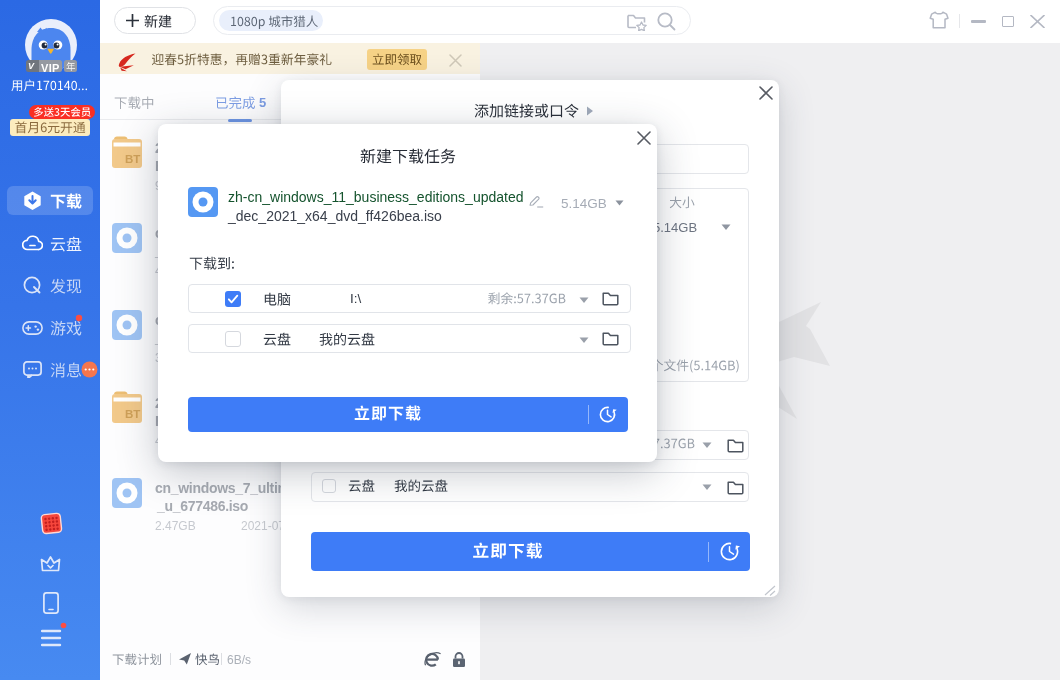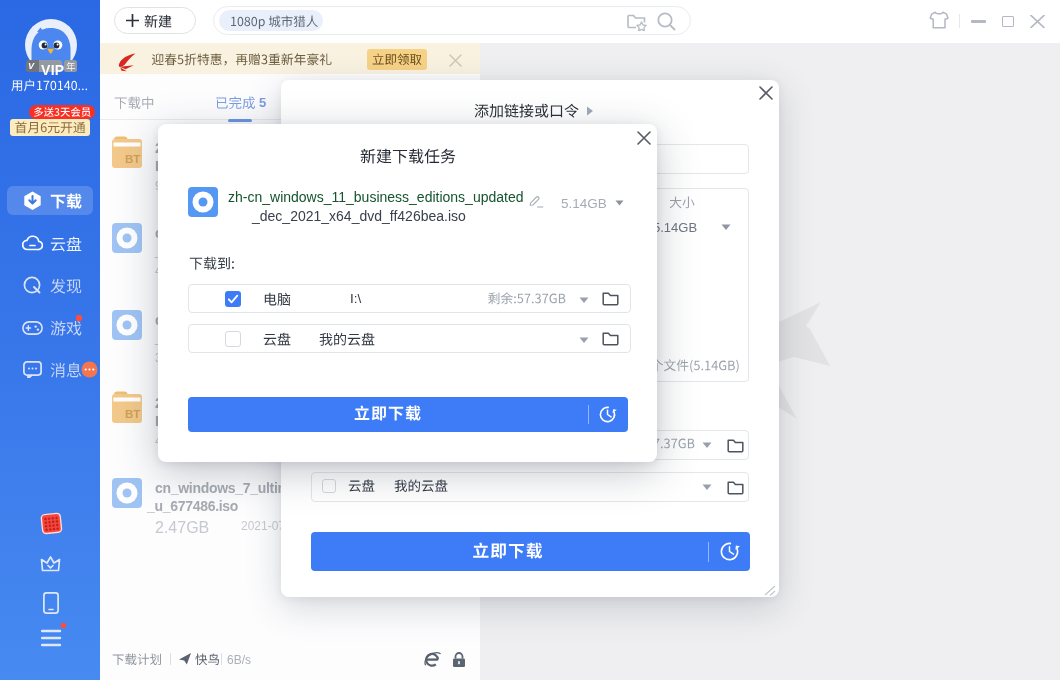--- a/index.html
+++ b/index.html
@@ -99,22 +99,22 @@
 <div style="position:absolute;left:155px;top:395px;font-size:14px;color:#a7abb2;white-space:pre;font-weight:bold;letter-spacing:-0.3px;">2022_new_year_collection</div>
 <div style="position:absolute;left:155px;top:413px;font-size:14px;color:#a7abb2;white-space:pre;font-weight:bold;letter-spacing:-0.3px;">FULL_pack_torrents</div>
 <div style="position:absolute;left:155px;top:434px;font-size:12px;color:#c6c9cf;white-space:pre;">4.25GB</div>
 <div style="position:absolute;left:241px;top:434px;font-size:12px;color:#c6c9cf;white-space:pre;">2021-07-28 09:41</div>
 <svg style="position:absolute;left:112px;top:478px;" width="30" height="30" viewBox="0 0 30 30">
     <rect width="30" height="30" rx="4" fill="#9fc4f4"></rect>
     <circle cx="15.0" cy="15.0" r="10.5" fill="#fff"></circle>
     <circle cx="15.0" cy="15.0" r="4.5" fill="#9fc4f4"></circle>
   </svg>
 <div style="position:absolute;left:155px;top:480px;font-size:14px;color:#a7abb2;white-space:pre;font-weight:bold;letter-spacing:-0.3px;">cn_windows_7_ultimate_with_sp1_x64_dvd</div>
-<div style="position:absolute;left:147px;top:498px;font-size:14px;color:#a7abb2;white-space:pre;font-weight:bold;letter-spacing:-0.3px;">_u_677486.iso</div>
-<div style="position:absolute;left:155px;top:519px;font-size:16px;color:#c6c9cf;white-space:pre;">2.47GB</div>
+<div style="position:absolute;left:157px;top:498px;font-size:14px;color:#a7abb2;white-space:pre;font-weight:bold;letter-spacing:-0.3px;">_u_677486.iso</div>
+<div style="position:absolute;left:155px;top:519px;font-size:12px;color:#c6c9cf;white-space:pre;">2.47GB</div>
 <div style="position:absolute;left:241px;top:519px;font-size:12px;color:#c6c9cf;white-space:pre;">2021-07-26 14:30</div>
 <svg style="position:absolute;left:112.0px;top:652.1px;overflow:visible" width="52" height="16" viewBox="0 -11.88 52 15.62">
     <path d="M0.7 -9.6V-8.6H5.5V1.0H6.5V-5.6C7.9 -4.9 9.6 -3.8 10.5 -3.1L11.2 -4.0C10.2 -4.7 8.2 -5.9 6.7 -6.6L6.5 -6.4V-8.6H11.8V-9.6Z M21.7 -9.8C22.3 -9.3 22.9 -8.6 23.2 -8.2L23.9 -8.7C23.6 -9.1 23.0 -9.8 22.4 -10.2ZM23.0 -6.3C22.7 -5.1 22.2 -3.9 21.6 -2.9C21.4 -4.0 21.2 -5.4 21.1 -6.9H24.4V-7.7H21.1C21.0 -8.6 21.0 -9.5 21.0 -10.5H20.1C20.1 -9.5 20.1 -8.6 20.2 -7.7H17.1V-8.8H19.3V-9.5H17.1V-10.5H16.2V-9.5H13.8V-8.8H16.2V-7.7H13.2V-6.9H20.2C20.3 -4.9 20.6 -3.2 21.0 -1.8C20.3 -0.9 19.6 -0.2 18.8 0.4C19.1 0.6 19.3 0.8 19.5 1.0C20.2 0.5 20.8 -0.1 21.3 -0.8C21.8 0.3 22.4 0.9 23.2 0.9C24.1 0.9 24.4 0.3 24.5 -1.6C24.3 -1.6 24.0 -1.8 23.8 -2.0C23.7 -0.6 23.6 -0.0 23.3 -0.0C22.8 -0.0 22.3 -0.6 21.9 -1.7C22.8 -3.0 23.4 -4.5 23.8 -6.0ZM13.3 -1.2 13.4 -0.3 16.7 -0.6V1.0H17.5V-0.7L19.8 -0.9V-1.7L17.5 -1.5V-2.7H19.5V-3.5H17.5V-4.5H16.7V-3.5H14.9C15.2 -3.9 15.5 -4.4 15.7 -4.9H19.8V-5.7H16.1C16.2 -6.0 16.4 -6.3 16.5 -6.6L15.6 -6.9C15.5 -6.5 15.3 -6.1 15.1 -5.7H13.4V-4.9H14.8C14.6 -4.5 14.4 -4.1 14.3 -4.0C14.1 -3.7 13.9 -3.4 13.7 -3.4C13.8 -3.1 14.0 -2.7 14.0 -2.5C14.1 -2.6 14.5 -2.7 15.0 -2.7H16.7V-1.4Z M26.7 -9.7C27.4 -9.1 28.3 -8.2 28.7 -7.7L29.3 -8.4C28.9 -8.9 28.0 -9.7 27.3 -10.3ZM25.6 -6.6V-5.7H27.6V-1.2C27.6 -0.6 27.2 -0.2 26.9 -0.1C27.1 0.1 27.4 0.5 27.4 0.8C27.6 0.5 28.0 0.2 30.4 -1.5C30.3 -1.6 30.1 -2.0 30.1 -2.3L28.5 -1.2V-6.6ZM32.8 -10.5V-6.4H29.6V-5.4H32.8V1.0H33.8V-5.4H37.0V-6.4H33.8V-10.5Z M45.6 -9.1V-2.3H46.5V-9.1ZM48.0 -10.4V-0.2C48.0 0.0 47.9 0.1 47.7 0.1C47.5 0.1 46.8 0.1 46.0 0.1C46.1 0.3 46.2 0.7 46.3 1.0C47.4 1.0 48.0 1.0 48.4 0.8C48.8 0.7 48.9 0.4 48.9 -0.2V-10.4ZM41.4 -9.7C42.0 -9.2 42.8 -8.4 43.1 -7.9L43.8 -8.5C43.5 -9.0 42.6 -9.7 42.0 -10.2ZM43.3 -6.0C42.9 -4.9 42.3 -4.0 41.6 -3.1C41.4 -4.0 41.1 -5.1 41.0 -6.2L44.9 -6.7L44.9 -7.6L40.9 -7.1C40.8 -8.2 40.7 -9.3 40.7 -10.5H39.7C39.8 -9.3 39.8 -8.1 40.0 -7.0L38.0 -6.8L38.0 -5.9L40.1 -6.1C40.3 -4.7 40.5 -3.4 40.9 -2.3C40.1 -1.4 39.1 -0.6 38.0 -0.0C38.2 0.2 38.5 0.5 38.6 0.7C39.6 0.2 40.5 -0.5 41.3 -1.3C41.9 0.1 42.6 1.0 43.5 1.0C44.4 1.0 44.7 0.4 44.9 -1.5C44.6 -1.6 44.3 -1.8 44.1 -2.0C44.0 -0.6 43.9 0.0 43.5 0.0C43.0 0.0 42.5 -0.8 42.0 -2.1C42.9 -3.1 43.6 -4.3 44.2 -5.7Z" fill="#8d939c"></path>
   </svg>
 <div style="position:absolute;left:170px;top:653px;width:1px;height:12px;background:#dcdee2;"></div>
 <svg style="position:absolute;left:178px;top:652px;" width="14" height="14" viewBox="0 0 14 14">
     <path d="M1 7.5 L13 1 L8.8 12.5 L6.2 8.6 Z" fill="#5a626f"></path>
   </svg>
 <svg style="position:absolute;left:195.0px;top:652.1px;overflow:visible" width="27" height="16" viewBox="0 -11.88 27 15.62">
     <path d="M2.1 -10.5V1.0H3.1V-10.5ZM1.0 -8.1C0.9 -7.1 0.7 -5.7 0.4 -4.9L1.1 -4.6C1.4 -5.5 1.7 -7.0 1.7 -8.0ZM3.1 -8.2C3.5 -7.5 3.9 -6.5 4.0 -5.9L4.7 -6.2C4.6 -6.8 4.1 -7.8 3.8 -8.5ZM10.1 -4.8H8.1C8.2 -5.3 8.2 -5.8 8.2 -6.3V-7.6H10.1ZM7.2 -10.5V-8.5H4.8V-7.6H7.2V-6.3C7.2 -5.8 7.2 -5.3 7.2 -4.8H4.1V-3.9H7.1C6.7 -2.3 5.9 -0.8 3.7 0.3C3.9 0.5 4.2 0.9 4.4 1.1C6.5 -0.1 7.4 -1.7 7.9 -3.2C8.6 -1.3 9.7 0.3 11.5 1.0C11.6 0.8 12.0 0.4 12.2 0.2C10.4 -0.5 9.2 -2.0 8.6 -3.9H12.1V-4.8H11.0V-8.5H8.2V-10.5Z M16.6 -7.3C17.5 -6.9 18.6 -6.3 19.2 -5.9L19.7 -6.5C19.1 -6.9 18.0 -7.5 17.1 -7.9ZM13.1 -2.3V-1.5H21.6V-2.3ZM22.0 -9.3H18.6C18.8 -9.6 19.0 -10.0 19.1 -10.4L18.1 -10.6C17.9 -10.2 17.8 -9.7 17.6 -9.3H14.8V-3.8H23.0C22.9 -1.3 22.6 -0.3 22.3 -0.0C22.2 0.1 22.1 0.1 21.9 0.1C21.6 0.1 21.0 0.1 20.4 0.1C20.5 0.3 20.6 0.7 20.6 0.9C21.3 1.0 21.9 1.0 22.2 0.9C22.6 0.9 22.9 0.8 23.1 0.6C23.5 0.1 23.8 -1.1 24.0 -4.2C24.0 -4.4 24.0 -4.7 24.0 -4.7H15.7V-8.4H21.7C21.6 -7.0 21.4 -6.4 21.2 -6.2C21.1 -6.1 21.0 -6.1 20.9 -6.1C20.7 -6.1 20.3 -6.1 19.9 -6.2C20.0 -5.9 20.1 -5.6 20.1 -5.3C20.6 -5.3 21.0 -5.3 21.3 -5.3C21.6 -5.4 21.8 -5.4 22.0 -5.6C22.3 -6.0 22.5 -6.8 22.6 -8.9C22.6 -9.1 22.7 -9.3 22.7 -9.3Z" fill="#5a626f"></path>
@@ -147,21 +147,21 @@
       <circle cx="19.5" cy="26.5" r="2.9" fill="#202a3c"></circle>
       <circle cx="31.5" cy="26.5" r="2.9" fill="#202a3c"></circle>
       <circle cx="20.6" cy="25.4" r="1" fill="#fff"></circle>
       <circle cx="32.6" cy="25.4" r="1" fill="#fff"></circle>
       <path d="M22.3 29.8 h6.8 l-2.5 4.3 q-0.9 1.2-1.8 0 Z" fill="#f6b52b"></path>
     </g>
   </svg>
 <div style="position:absolute;left:26px;top:60px;width:13px;height:12px;background:#70757d;border-radius:2.5px 0 0 2.5px;"></div>
 <div style="position:absolute;left:39px;top:60px;width:23px;height:12px;background:#9599a1;border-radius:0 2.5px 2.5px 0;"></div>
 <div style="position:absolute;left:28px;top:61px;font-size:9px;color:#fff;white-space:pre;font-weight:bold;font-style:italic;">V</div>
-<div style="position:absolute;left:41px;top:61.5px;font-size:14px;color:#fff;white-space:pre;font-weight:bold;letter-spacing:0.3px;">VIP</div>
+<div style="position:absolute;left:41px;top:61.5px;font-size:11px;color:#fff;white-space:pre;font-weight:bold;letter-spacing:0.3px;">VIP</div>
 <div style="position:absolute;left:64px;top:60px;width:13px;height:12px;background:#9599a1;border-radius:2.5px;"></div>
 <svg style="position:absolute;left:65.8px;top:61.0px;overflow:visible" width="12" height="12" viewBox="0 -9.03 12 11.88">
     <path d="M0.5 -2.1V-1.4H4.9V0.8H5.6V-1.4H9.1V-2.1H5.6V-4.0H8.4V-4.7H5.6V-6.1H8.6V-6.8H2.9C3.1 -7.2 3.2 -7.5 3.4 -7.8L2.6 -8.0C2.2 -6.7 1.4 -5.5 0.5 -4.7C0.7 -4.6 1.0 -4.4 1.1 -4.3C1.6 -4.8 2.1 -5.4 2.5 -6.1H4.9V-4.7H2.0V-2.1ZM2.7 -2.1V-4.0H4.9V-2.1Z" fill="#fff"></path>
   </svg>
 <svg style="position:absolute;left:11.0px;top:77.6px;overflow:visible" width="79" height="16" viewBox="0 -11.88 79 15.62">
     <path d="M1.9 -9.6V-5.1C1.9 -3.3 1.8 -1.1 0.4 0.5C0.6 0.6 1.0 0.9 1.1 1.1C2.1 0.0 2.5 -1.4 2.7 -2.8H5.8V0.9H6.8V-2.8H10.2V-0.3C10.2 -0.1 10.1 0.0 9.8 0.0C9.6 0.1 8.7 0.1 7.9 0.0C8.0 0.3 8.1 0.7 8.2 0.9C9.4 0.9 10.1 0.9 10.5 0.8C10.9 0.6 11.1 0.3 11.1 -0.3V-9.6ZM2.8 -8.7H5.8V-6.7H2.8ZM10.2 -8.7V-6.7H6.8V-8.7ZM2.8 -5.8H5.8V-3.7H2.8C2.8 -4.2 2.8 -4.7 2.8 -5.1ZM10.2 -5.8V-3.7H6.8V-5.8Z M15.6 -7.7H22.1V-5.2H15.6L15.6 -5.8ZM18.0 -10.3C18.3 -9.8 18.5 -9.1 18.7 -8.6H14.6V-5.8C14.6 -4.0 14.4 -1.4 12.9 0.5C13.2 0.6 13.6 0.9 13.7 1.1C15.0 -0.4 15.4 -2.5 15.5 -4.3H22.1V-3.5H23.1V-8.6H19.1L19.7 -8.7C19.5 -9.2 19.2 -10.0 18.9 -10.6Z M26.1 0.0H31.1V-1.0H29.3V-9.2H28.4C27.9 -8.9 27.3 -8.7 26.5 -8.5V-7.8H28.1V-1.0H26.1Z M34.4 0.0H35.6C35.8 -3.6 36.1 -5.7 38.3 -8.5V-9.2H32.5V-8.2H37.0C35.2 -5.7 34.6 -3.5 34.4 0.0Z M42.4 0.2C44.1 0.2 45.2 -1.4 45.2 -4.6C45.2 -7.8 44.1 -9.3 42.4 -9.3C40.6 -9.3 39.5 -7.8 39.5 -4.6C39.5 -1.4 40.6 0.2 42.4 0.2ZM42.4 -0.8C41.3 -0.8 40.6 -1.9 40.6 -4.6C40.6 -7.3 41.3 -8.4 42.4 -8.4C43.4 -8.4 44.1 -7.3 44.1 -4.6C44.1 -1.9 43.4 -0.8 42.4 -0.8Z M46.9 0.0H51.9V-1.0H50.1V-9.2H49.2C48.7 -8.9 48.1 -8.7 47.3 -8.5V-7.8H49.0V-1.0H46.9Z M57.0 0.0H58.1V-2.5H59.3V-3.4H58.1V-9.2H56.8L53.0 -3.3V-2.5H57.0ZM57.0 -3.4H54.2L56.3 -6.6C56.5 -7.0 56.8 -7.5 57.0 -7.9H57.1C57.0 -7.5 57.0 -6.7 57.0 -6.2Z M63.2 0.2C64.9 0.2 66.0 -1.4 66.0 -4.6C66.0 -7.8 64.9 -9.3 63.2 -9.3C61.4 -9.3 60.3 -7.8 60.3 -4.6C60.3 -1.4 61.4 0.2 63.2 0.2ZM63.2 -0.8C62.1 -0.8 61.4 -1.9 61.4 -4.6C61.4 -7.3 62.1 -8.4 63.2 -8.4C64.2 -8.4 64.9 -7.3 64.9 -4.6C64.9 -1.9 64.2 -0.8 63.2 -0.8Z M68.4 0.2C68.8 0.2 69.2 -0.2 69.2 -0.7C69.2 -1.2 68.8 -1.6 68.4 -1.6C67.9 -1.6 67.5 -1.2 67.5 -0.7C67.5 -0.2 67.9 0.2 68.4 0.2Z M71.8 0.2C72.3 0.2 72.7 -0.2 72.7 -0.7C72.7 -1.2 72.3 -1.6 71.8 -1.6C71.4 -1.6 71.0 -1.2 71.0 -0.7C71.0 -0.2 71.4 0.2 71.8 0.2Z M75.3 0.2C75.8 0.2 76.1 -0.2 76.1 -0.7C76.1 -1.2 75.8 -1.6 75.3 -1.6C74.8 -1.6 74.5 -1.2 74.5 -0.7C74.5 -0.2 74.8 0.2 75.3 0.2Z" fill="#ffffff"></path>
   </svg>
 <div style="position:absolute;left:29px;top:105px;width:66px;height:14px;background:#fa2f23;border-radius:7px;"></div>
 <svg style="position:absolute;left:31px;top:117px;" width="10" height="7" viewBox="0 0 10 7">
     <path d="M2 0 L10 0 5 6 Z" fill="#fa2f23"></path>
@@ -325,21 +325,21 @@
   </svg>
 <svg style="position:absolute;left:359.5px;top:146.8px;overflow:visible" width="98" height="20" viewBox="0 -15.20 98 20.00">
     <path d="M5.8 -3.4C6.2 -2.6 6.8 -1.5 7.1 -0.8L7.9 -1.3C7.7 -2.0 7.1 -3.0 6.6 -3.8ZM2.2 -3.8C1.8 -2.8 1.3 -1.8 0.7 -1.1C0.9 -0.9 1.3 -0.6 1.5 -0.5C2.1 -1.2 2.8 -2.4 3.1 -3.5ZM8.8 -11.9V-6.4C8.8 -4.3 8.7 -1.5 7.4 0.4C7.6 0.5 8.1 0.9 8.3 1.1C9.8 -0.9 10.0 -4.1 10.0 -6.4V-6.9H12.4V1.2H13.6V-6.9H15.3V-8.0H10.0V-11.1C11.7 -11.4 13.5 -11.8 14.8 -12.3L13.9 -13.2C12.7 -12.7 10.6 -12.2 8.8 -11.9ZM3.4 -13.2C3.7 -12.8 3.9 -12.2 4.1 -11.8H1.0V-10.8H8.0V-11.8H5.4C5.2 -12.3 4.8 -13.0 4.5 -13.5ZM6.0 -10.7C5.8 -9.9 5.5 -8.8 5.2 -8.1H0.7V-7.1H4.0V-5.4H0.8V-4.4H4.0V-0.3C4.0 -0.1 4.0 -0.1 3.8 -0.1C3.6 -0.1 3.2 -0.1 2.6 -0.1C2.8 0.2 2.9 0.7 2.9 0.9C3.7 0.9 4.3 0.9 4.6 0.8C5.0 0.6 5.1 0.3 5.1 -0.3V-4.4H8.1V-5.4H5.1V-7.1H8.3V-8.1H6.3C6.6 -8.8 6.9 -9.6 7.2 -10.4ZM2.0 -10.4C2.3 -9.7 2.6 -8.7 2.6 -8.1L3.7 -8.4C3.6 -9.0 3.3 -10.0 3.0 -10.6Z M22.3 -12.1V-11.1H25.3V-9.9H21.3V-9.0H25.3V-7.7H22.2V-6.8H25.3V-5.5H22.1V-4.6H25.3V-3.3H21.4V-2.4H25.3V-0.8H26.4V-2.4H31.0V-3.3H26.4V-4.6H30.4V-5.5H26.4V-6.8H30.0V-9.0H31.1V-9.9H30.0V-12.1H26.4V-13.4H25.3V-12.1ZM26.4 -9.0H28.9V-7.7H26.4ZM26.4 -9.9V-11.1H28.9V-9.9ZM17.6 -6.3C17.6 -6.5 17.9 -6.7 18.2 -6.8H20.1C19.9 -5.4 19.6 -4.1 19.2 -3.1C18.8 -3.7 18.4 -4.5 18.1 -5.5L17.2 -5.2C17.6 -3.9 18.1 -2.8 18.7 -2.0C18.1 -1.0 17.4 -0.1 16.6 0.5C16.8 0.6 17.3 1.1 17.5 1.3C18.2 0.7 18.9 -0.1 19.5 -1.1C21.2 0.5 23.5 0.9 26.4 0.9H30.9C31.0 0.6 31.2 0.0 31.4 -0.2C30.6 -0.2 27.1 -0.2 26.5 -0.2C23.8 -0.2 21.6 -0.6 20.0 -2.1C20.6 -3.6 21.1 -5.5 21.3 -7.7L20.7 -7.9L20.4 -7.9H19.1C19.9 -9.1 20.7 -10.6 21.4 -12.1L20.6 -12.6L20.3 -12.4H17.0V-11.4H19.8C19.2 -10.0 18.4 -8.6 18.1 -8.2C17.7 -7.7 17.3 -7.3 17.1 -7.3C17.2 -7.0 17.5 -6.5 17.6 -6.3Z M32.9 -12.3V-11.1H39.1V1.3H40.3V-7.2C42.2 -6.2 44.3 -4.9 45.4 -4.0L46.3 -5.1C45.0 -6.1 42.4 -7.5 40.5 -8.4L40.3 -8.2V-11.1H47.1V-12.3Z M59.8 -12.5C60.5 -11.9 61.4 -11.0 61.7 -10.4L62.6 -11.1C62.2 -11.7 61.4 -12.5 60.6 -13.1ZM61.4 -8.0C61.0 -6.5 60.4 -5.0 59.7 -3.7C59.4 -5.1 59.2 -6.8 59.0 -8.8H63.2V-9.8H59.0C58.9 -11.0 58.9 -12.2 58.9 -13.4H57.7C57.7 -12.2 57.8 -11.0 57.8 -9.8H53.9V-11.2H56.7V-12.2H53.9V-13.5H52.7V-12.2H49.7V-11.2H52.7V-9.8H48.9V-8.8H57.9C58.0 -6.3 58.3 -4.0 58.8 -2.3C58.0 -1.2 57.1 -0.2 56.1 0.5C56.4 0.7 56.8 1.1 57.0 1.3C57.8 0.7 58.6 -0.1 59.3 -1.0C59.9 0.4 60.7 1.2 61.7 1.2C62.8 1.2 63.2 0.4 63.4 -2.0C63.1 -2.1 62.7 -2.3 62.5 -2.6C62.4 -0.7 62.2 -0.0 61.8 -0.0C61.1 -0.0 60.5 -0.8 60.1 -2.2C61.1 -3.8 61.9 -5.7 62.5 -7.7ZM49.0 -1.5 49.2 -0.4 53.3 -0.8V1.2H54.4V-0.9L57.4 -1.2V-2.2L54.4 -1.9V-3.4H57.0V-4.5H54.4V-5.8H53.3V-4.5H51.1C51.5 -5.0 51.8 -5.6 52.1 -6.3H57.3V-7.2H52.6C52.8 -7.7 53.0 -8.1 53.1 -8.5L52.0 -8.8C51.8 -8.3 51.6 -7.7 51.4 -7.2H49.1V-6.3H50.9C50.7 -5.7 50.4 -5.3 50.3 -5.1C50.0 -4.7 49.8 -4.4 49.6 -4.3C49.7 -4.0 49.9 -3.4 49.9 -3.2C50.1 -3.3 50.6 -3.4 51.2 -3.4H53.3V-1.8Z M69.5 -0.5V0.7H79.1V-0.5H74.8V-5.4H79.4V-6.6H74.8V-11.1C76.3 -11.3 77.6 -11.7 78.7 -12.0L77.8 -13.0C75.9 -12.3 72.4 -11.7 69.4 -11.3C69.5 -11.0 69.7 -10.6 69.7 -10.3C71.0 -10.4 72.3 -10.6 73.6 -10.8V-6.6H68.9V-5.4H73.6V-0.5ZM68.7 -13.4C67.7 -10.9 66.1 -8.5 64.4 -6.9C64.6 -6.6 65.0 -6.0 65.1 -5.7C65.7 -6.3 66.4 -7.1 67.0 -7.9V1.3H68.2V-9.6C68.8 -10.7 69.4 -11.9 69.9 -13.1Z M87.1 -6.1C87.1 -5.5 87.0 -5.0 86.8 -4.5H82.0V-3.5H86.5C85.5 -1.4 83.8 -0.3 80.9 0.2C81.1 0.5 81.5 1.0 81.6 1.2C84.7 0.5 86.7 -0.8 87.7 -3.5H92.6C92.3 -1.3 92.0 -0.4 91.6 -0.1C91.5 0.1 91.3 0.1 90.9 0.1C90.6 0.1 89.5 0.1 88.5 -0.0C88.7 0.3 88.9 0.7 88.9 1.1C89.9 1.1 90.8 1.1 91.3 1.1C91.9 1.1 92.2 1.0 92.6 0.7C93.2 0.2 93.5 -1.1 93.9 -4.0C93.9 -4.1 93.9 -4.5 93.9 -4.5H88.1C88.2 -5.0 88.3 -5.5 88.4 -6.0ZM91.9 -10.8C91.0 -9.8 89.7 -9.0 88.1 -8.4C86.9 -9.0 85.9 -9.7 85.2 -10.5L85.4 -10.8ZM86.1 -13.5C85.3 -12.1 83.7 -10.4 81.4 -9.3C81.7 -9.1 82.0 -8.6 82.2 -8.4C83.0 -8.8 83.7 -9.3 84.4 -9.9C85.0 -9.1 85.8 -8.5 86.8 -8.0C84.9 -7.3 82.8 -7.0 80.7 -6.8C80.9 -6.5 81.1 -6.0 81.2 -5.7C83.6 -6.0 86.0 -6.5 88.1 -7.3C90.0 -6.6 92.2 -6.1 94.7 -5.9C94.8 -6.2 95.1 -6.7 95.4 -7.0C93.2 -7.1 91.2 -7.4 89.6 -7.9C91.3 -8.8 92.8 -9.9 93.8 -11.4L93.1 -11.9L92.9 -11.8H86.4C86.7 -12.3 87.1 -12.7 87.4 -13.2Z" fill="#262b35"></path>
   </svg>
 <svg style="position:absolute;left:188px;top:187px;" width="30" height="30" viewBox="0 0 30 30">
     <rect width="30" height="30" rx="4" fill="#5598f3"></rect>
     <circle cx="15.0" cy="15.0" r="10.5" fill="#fff"></circle>
     <circle cx="15.0" cy="15.0" r="4.5" fill="#5598f3"></circle>
   </svg>
 <div style="position:absolute;left:228px;top:189px;font-size:14px;color:#14532d;white-space:pre;">zh-cn_windows_11_business_editions_updated</div>
-<div style="position:absolute;left:228px;top:208px;font-size:14px;color:#3a404c;white-space:pre;margin-left:24px;">_dec_2021_x64_dvd_ff426bea.iso</div>
+<div style="position:absolute;left:228px;top:208px;font-size:14px;color:#3a404c;white-space:pre;">_dec_2021_x64_dvd_ff426bea.iso</div>
 <svg style="position:absolute;left:529px;top:195px;" width="15" height="13" viewBox="0 0 15 13">
     <path d="M1 10.3 l0.7-2.5 5.8-5.8 a1.2 1.2 0 0 1 1.7 0 l0.5 0.5 a1.2 1.2 0 0 1 0 1.7 l-5.8 5.8 z" fill="none" stroke="#a8aeb8" stroke-width="1.1" stroke-linejoin="round"></path>
     <path d="M8.2 12 h6" stroke="#a8aeb8" stroke-width="1.1"></path>
   </svg>
 <div style="position:absolute;left:561px;top:195.5px;font-size:13.5px;color:#a6acb6;white-space:pre;">5.14GB</div>
 <svg style="position:absolute;left:615px;top:199.5px;" width="9" height="6" viewBox="0 0 9 6">
     <path d="M0.5 0.5 h8 l-4.0 4.95 z" fill="#8b929d"></path>
   </svg>
 <svg style="position:absolute;left:189.0px;top:254.7px;overflow:visible" width="48" height="18" viewBox="0 -13.30 48 17.50">
     <path d="M0.8 -10.7V-9.7H6.2V1.1H7.3V-6.3C8.9 -5.4 10.8 -4.3 11.7 -3.5L12.5 -4.5C11.4 -5.3 9.1 -6.6 7.5 -7.4L7.3 -7.2V-9.7H13.2V-10.7Z M24.3 -11.0C24.9 -10.4 25.7 -9.7 26.0 -9.1L26.8 -9.7C26.5 -10.2 25.7 -11.0 25.1 -11.5ZM25.7 -7.0C25.4 -5.7 24.9 -4.4 24.2 -3.2C23.9 -4.5 23.8 -6.0 23.6 -7.7H27.3V-8.6H23.6C23.6 -9.6 23.5 -10.6 23.6 -11.7H22.5C22.5 -10.7 22.6 -9.6 22.6 -8.6H19.2V-9.8H21.6V-10.6H19.2V-11.8H18.1V-10.6H15.5V-9.8H18.1V-8.6H14.8V-7.7H22.6C22.8 -5.5 23.0 -3.5 23.5 -2.0C22.8 -1.1 22.0 -0.2 21.1 0.4C21.4 0.6 21.7 0.9 21.8 1.1C22.6 0.6 23.3 -0.1 23.9 -0.9C24.4 0.3 25.1 1.0 26.0 1.0C27.0 1.0 27.3 0.4 27.5 -1.7C27.2 -1.8 26.9 -2.0 26.7 -2.3C26.6 -0.6 26.4 -0.0 26.1 -0.0C25.5 -0.0 25.0 -0.7 24.6 -1.9C25.5 -3.3 26.2 -5.0 26.7 -6.7ZM14.9 -1.3 15.0 -0.3 18.7 -0.7V1.1H19.6V-0.8L22.2 -1.1V-1.9L19.6 -1.7V-3.0H21.9V-3.9H19.6V-5.0H18.7V-3.9H16.7C17.0 -4.4 17.3 -4.9 17.6 -5.5H22.2V-6.3H18.0C18.2 -6.7 18.4 -7.1 18.5 -7.4L17.5 -7.7C17.3 -7.3 17.1 -6.8 17.0 -6.3H15.0V-5.5H16.6C16.3 -5.0 16.1 -4.6 16.0 -4.5C15.8 -4.1 15.6 -3.8 15.4 -3.8C15.5 -3.5 15.6 -3.0 15.7 -2.8C15.8 -2.9 16.2 -3.0 16.8 -3.0H18.7V-1.6Z M37.0 -10.6V-2.1H38.0V-10.6ZM39.7 -11.5V-0.5C39.7 -0.3 39.7 -0.2 39.4 -0.2C39.2 -0.2 38.4 -0.2 37.6 -0.2C37.8 0.1 37.9 0.5 38.0 0.8C39.0 0.8 39.8 0.8 40.2 0.6C40.6 0.4 40.8 0.1 40.8 -0.5V-11.5ZM28.9 -0.6 29.1 0.4C31.0 0.1 33.6 -0.4 36.1 -0.9L36.0 -1.9L33.1 -1.3V-3.5H35.9V-4.5H33.1V-6.0H32.1V-4.5H29.4V-3.5H32.1V-1.1ZM29.7 -6.1C30.0 -6.3 30.5 -6.4 34.9 -6.8C35.1 -6.5 35.3 -6.2 35.4 -5.9L36.2 -6.4C35.8 -7.2 34.9 -8.5 34.1 -9.5L33.3 -9.0C33.7 -8.6 34.0 -8.1 34.4 -7.6L30.8 -7.3C31.3 -8.1 31.9 -9.0 32.4 -9.9H36.2V-10.8H29.0V-9.9H31.2C30.8 -8.9 30.2 -8.0 30.0 -7.8C29.8 -7.4 29.5 -7.2 29.3 -7.1C29.4 -6.9 29.6 -6.4 29.7 -6.1Z M43.9 -5.5C44.5 -5.5 44.9 -5.9 44.9 -6.4C44.9 -7.0 44.5 -7.4 43.9 -7.4C43.4 -7.4 43.0 -7.0 43.0 -6.4C43.0 -5.9 43.4 -5.5 43.9 -5.5ZM43.9 0.2C44.5 0.2 44.9 -0.2 44.9 -0.8C44.9 -1.4 44.5 -1.8 43.9 -1.8C43.4 -1.8 43.0 -1.4 43.0 -0.8C43.0 -0.2 43.4 0.2 43.9 0.2Z" fill="#333a45"></path>

